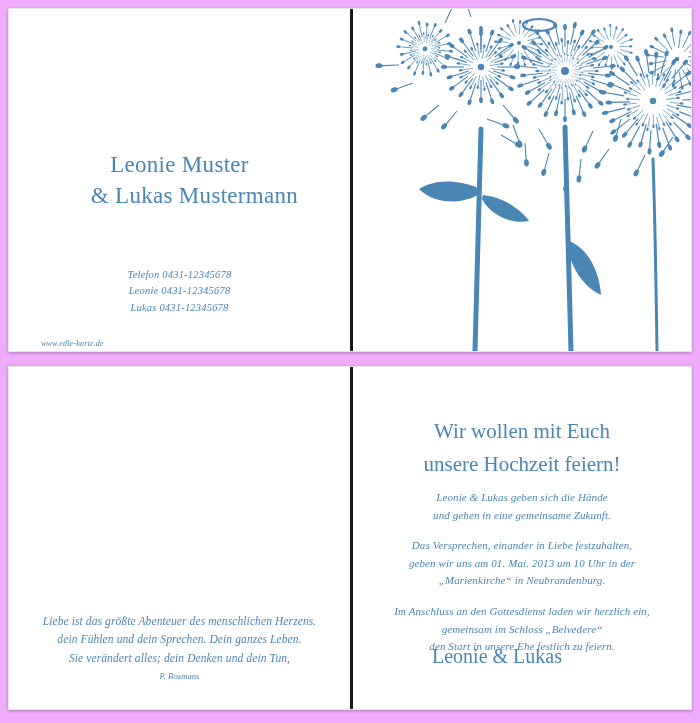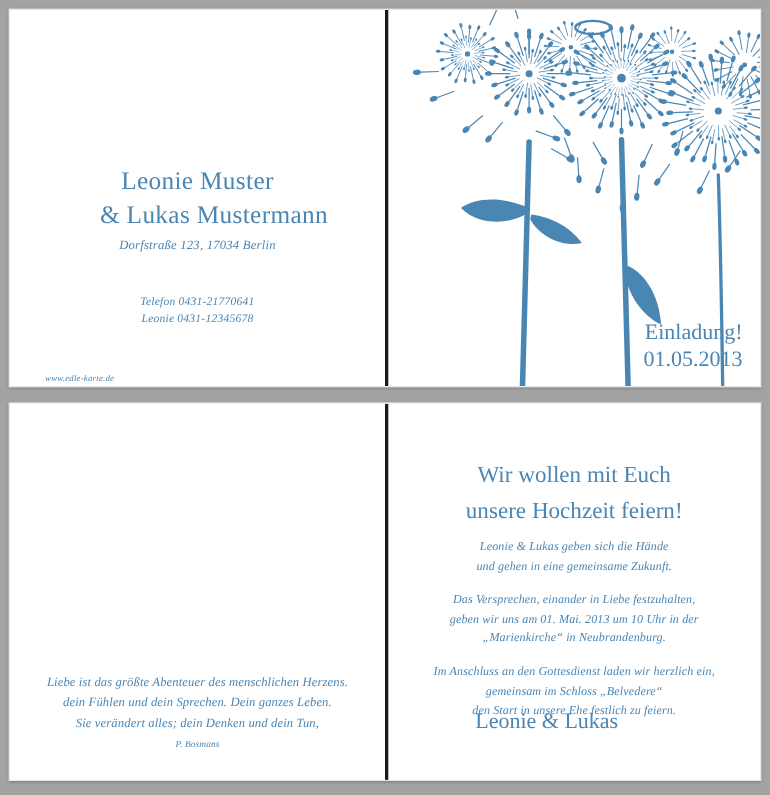--- a/index.html
+++ b/index.html
@@ -10,21 +10,21 @@
   body {
     width: 700px;
     height: 723px;
     font-family: "Liberation Serif", serif;
     overflow: hidden;
   }
   .page {
     position: relative;
     width: 700px;
     height: 723px;
-    background: #a3a3a3;
+    background: #f0abfc;
   }
 
   
   .sheet {
     position: absolute;
     background: #ffffff;
     box-shadow: 0 1px 3px rgba(0,0,0,0.28);
     border: 1px solid #e6e6e6;
     overflow: hidden;
   }
@@ -187,25 +187,25 @@
 <body>
 
 <div class="page">
 
   <div class="sheet sheet-top">
 
     <div class="panel panel-left">
       <div class="names-block">
         <div class="name-line1">Leonie Muster</div>
         <div class="name-line2">&amp; Lukas Mustermann</div>
-        <div class="address">Dorfstraße 123, 17034 Berlin</div>
       </div>
       <div class="phones">
-        <div>Telefon 0431-21770641</div>
+        <div>Telefon 0431-12345678</div>
         <div>Leonie 0431-12345678</div>
+        <div>Lukas 0431-12345678</div>
       </div>
       <div class="website">www.edle-karte.de</div>
     </div>
 
     <div class="fold fold-top"></div>
 
     <div class="panel panel-right">
       <div class="front">
         <svg width="338" height="342" viewBox="0 0 338 342" xmlns="http://www.w3.org/2000/svg">
           <defs>
@@ -495,24 +495,20 @@
             <g transform="translate(86,96) rotate(230)">
                 <use href="#seedA"></use>
               </g>
             <g transform="translate(104,102) rotate(220)">
                 <use href="#seedA"></use>
               </g>
           </g>
 
           <ellipse cx="186" cy="16" rx="16" ry="6" fill="none" stroke="#4a86b4" stroke-width="2.2"></ellipse>
         </svg>
-      </div>
-      <div class="invite-block">
-        <div class="invite-title">Einladung!</div>
-        <div class="invite-date">01.05.2013</div>
       </div>
     </div>
   </div>
 
   <div class="sheet sheet-bottom">
 
     <div class="panel panel-left">
       <div class="quote">
         <div>Liebe ist das größte Abenteuer des menschlichen Herzens.</div>
         <div>dein Fühlen und dein Sprechen. Dein ganzes Leben.</div>

